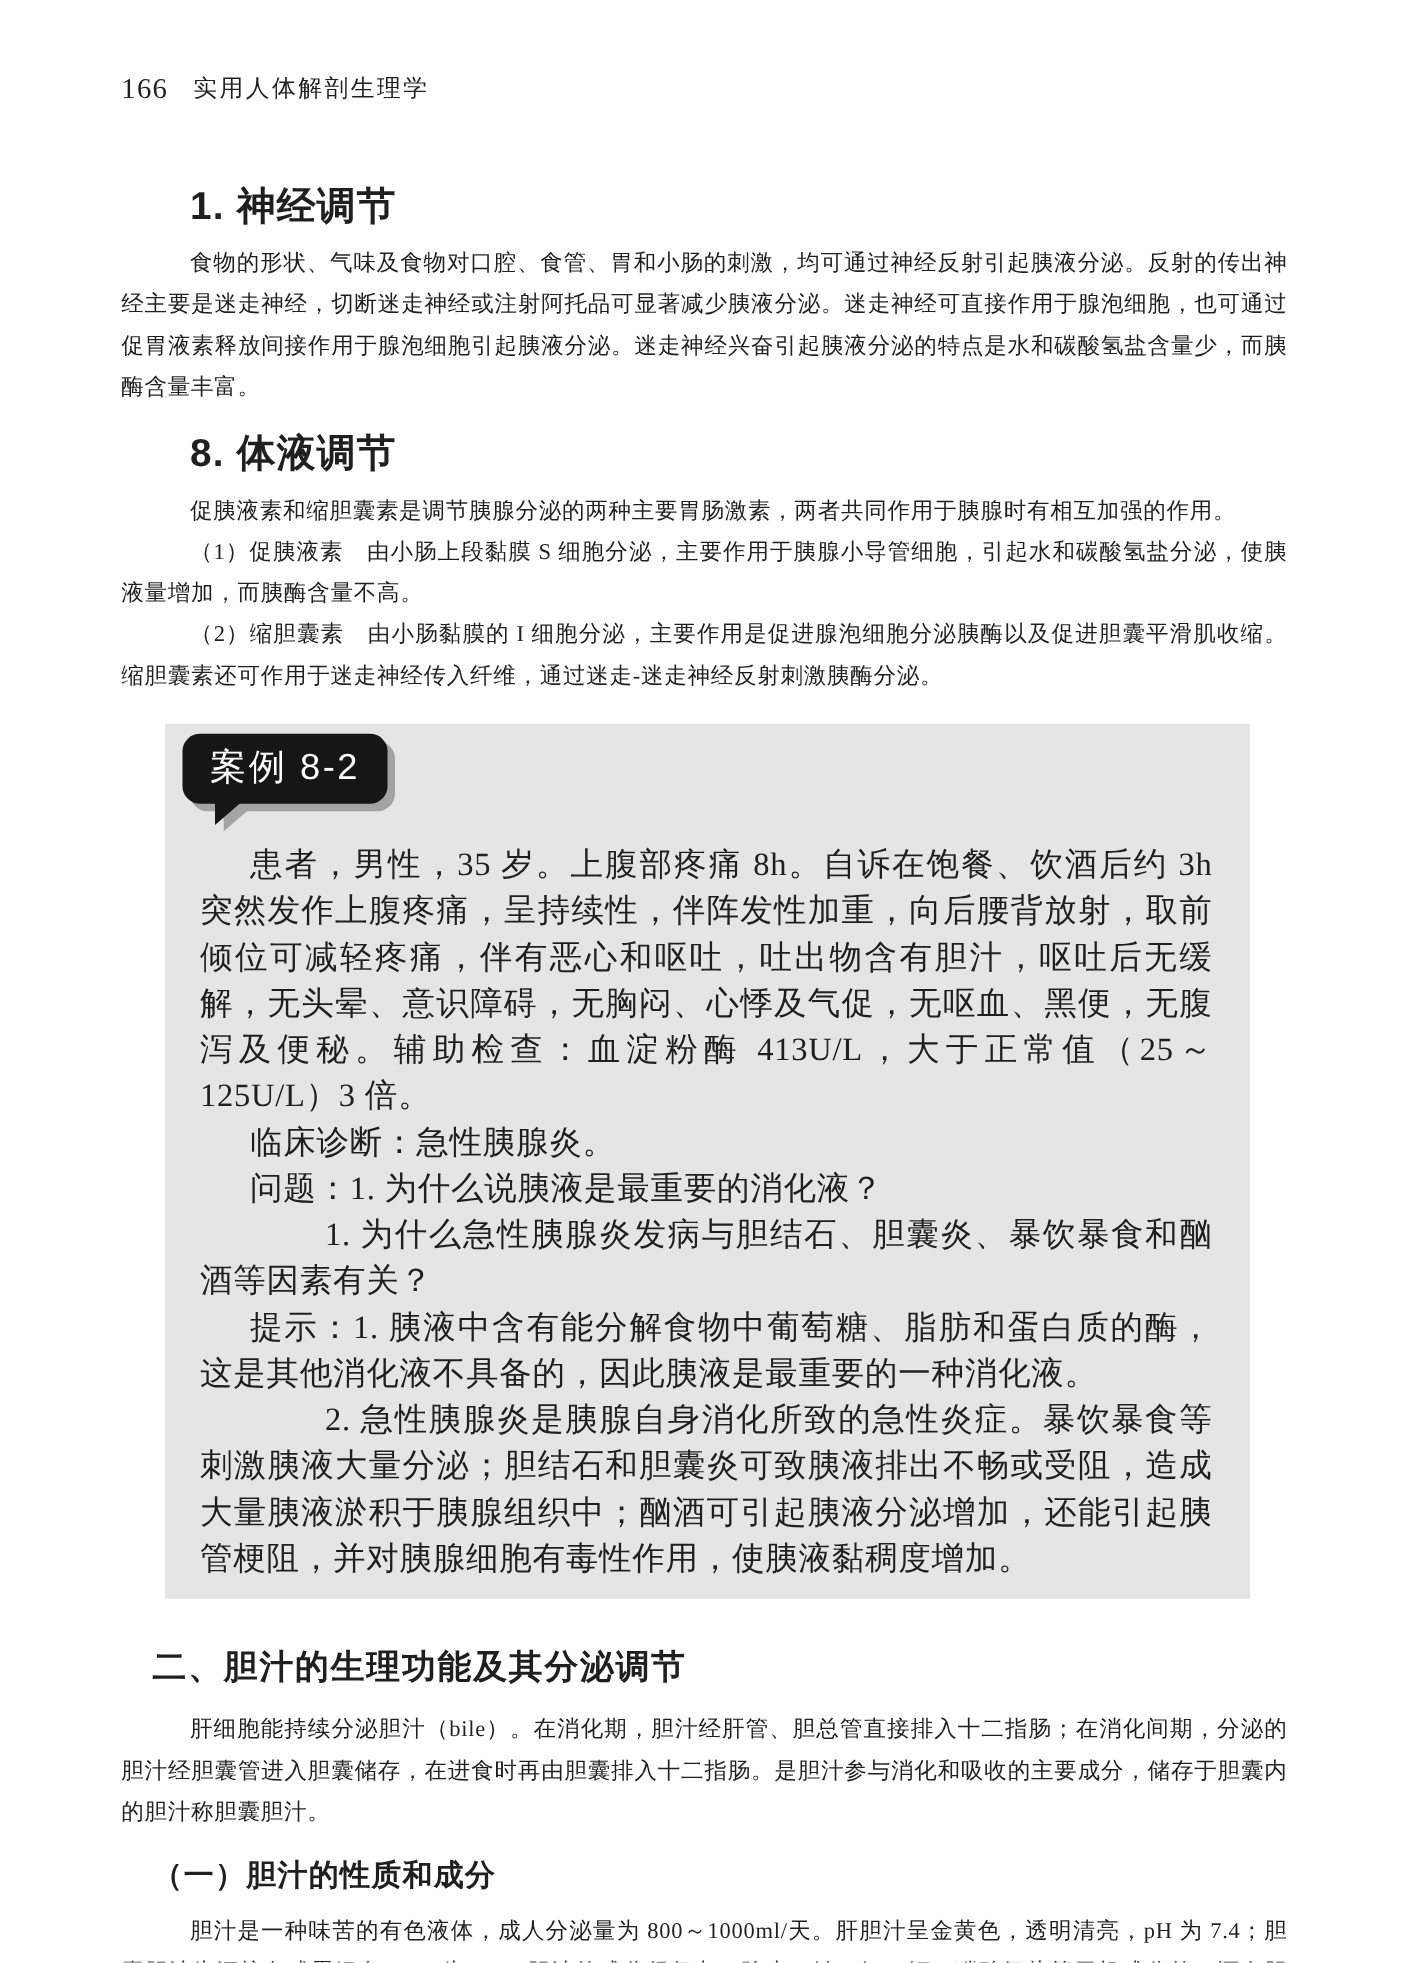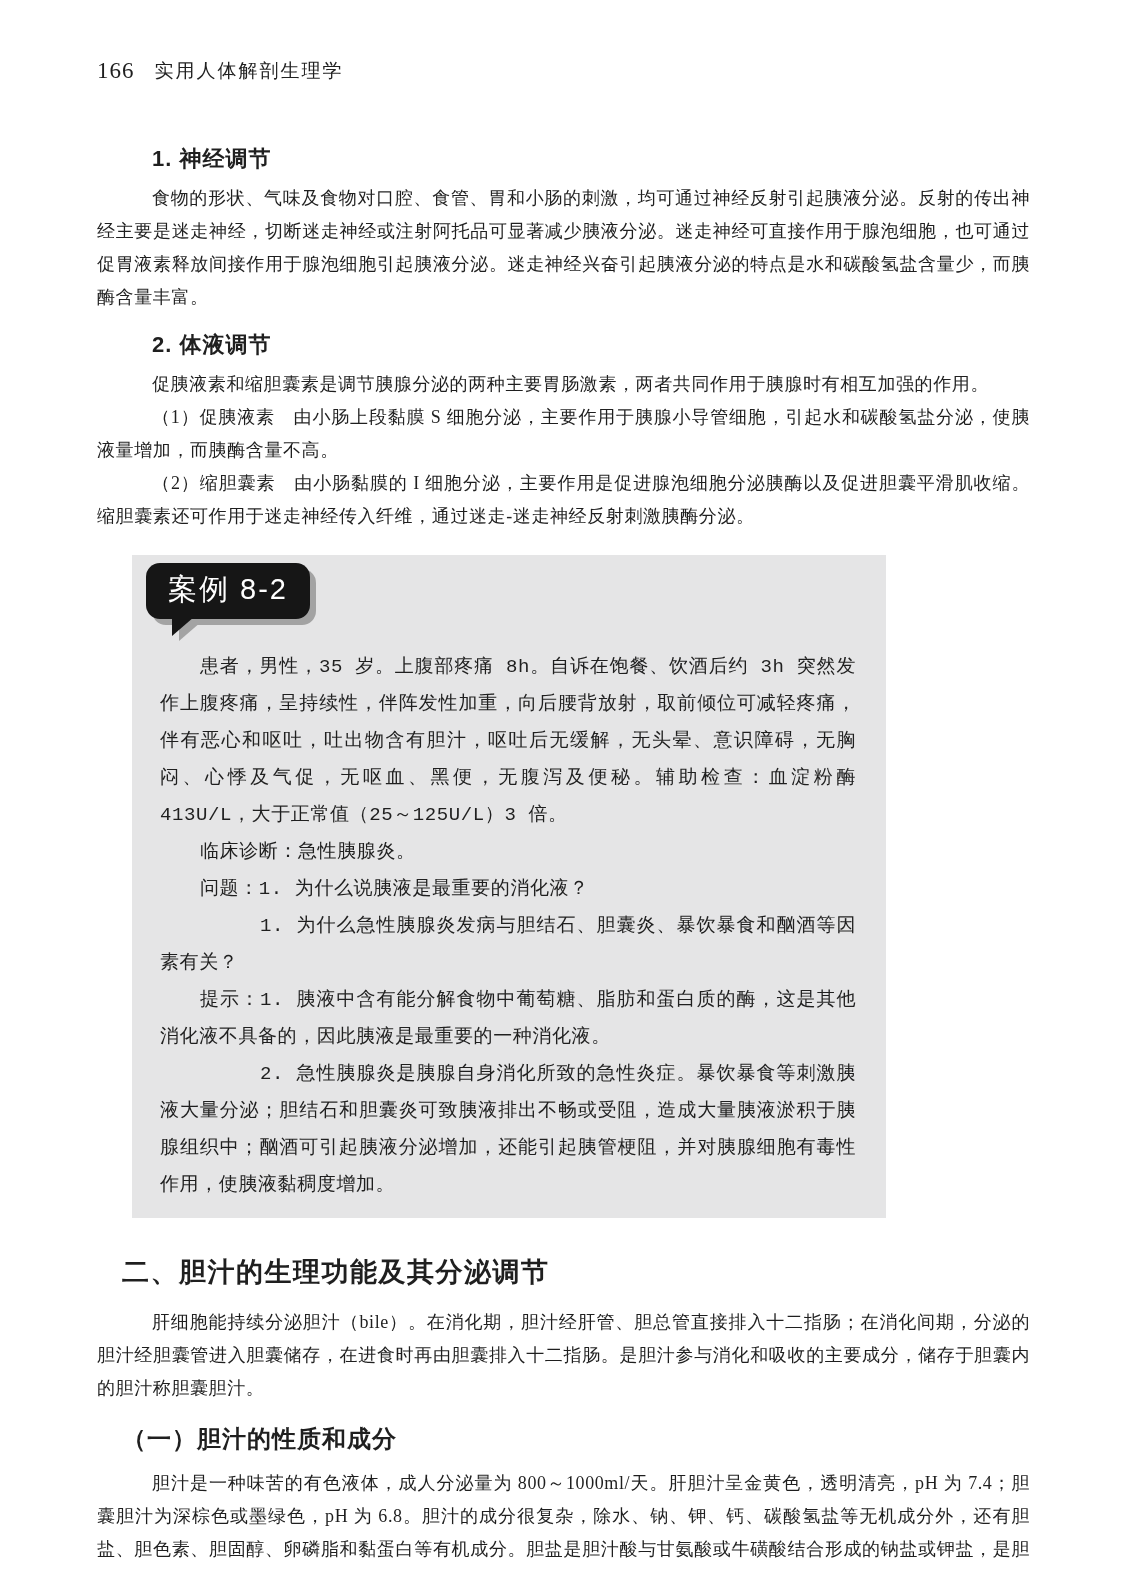--- a/index.html
+++ b/index.html
@@ -25,31 +25,31 @@
     font-family:"Liberation Serif","DejaVu Serif",serif;
     font-size:23px;letter-spacing:1px;
   }
   .book-title{
     font-family:"Liberation Sans","DejaVu Sans",sans-serif;
     font-size:19px;letter-spacing:2px;
   }
   main{width:933px;margin-left:97px;}
   .num-heading{
     font-family:"Liberation Sans","DejaVu Sans",sans-serif;
-    font-weight:700;font-size:22px;letter-spacing:1px;
+    font-weight:700;font-size:31px;letter-spacing:1px;
     margin:60px 0 8px 55px;
   }
   .num-heading.second{margin-top:16px;}
   p.body{
     font-size:18px;line-height:33px;letter-spacing:0.6px;
     text-align:justify;text-indent:55px;
   }
   
   .case-box{
-    width:754px;margin:22px 0 0 35px;
+    width:868px;margin:22px 0 0 35px;
     background:var(--case-box-bg);
     padding:8px 30px 14px 28px;
   }
   .bubble-row{position:relative;height:86px;}
   .case-bubble{
     position:relative;display:inline-block;margin-left:-14px;
     background:var(--bubble-bg);color:var(--bubble-text);
     font-family:"Liberation Sans","DejaVu Sans",sans-serif;
     font-size:29px;letter-spacing:2px;
     padding:7px 22px 9px 22px;border-radius:14px;
@@ -59,23 +59,22 @@
     position:absolute;left:26px;bottom:-17px;width:0;height:0;
     border-top:19px solid var(--bubble-bg);
     border-right:22px solid transparent;
   }
   .bubble-tail-shadow{
     position:absolute;left:33px;bottom:-22px;width:0;height:0;
     border-top:19px solid var(--bubble-shadow);
     border-right:22px solid transparent;
   }
   p.case{
-    font-size:19px;line-height:37px;letter-spacing:0.6px;
+    font-size:26px;line-height:37px;letter-spacing:0.6px;
     text-align:justify;
-    font-family:Liberation Mono, monospace;
   }
   p.case.indent{text-indent:40px;}
   p.case.sub{text-indent:100px;}
   
   .section-heading{
     font-family:Liberation Sans, sans-serif;
     font-weight:700;font-size:27px;letter-spacing:1.5px;
     margin:36px 0 16px 25px;
   }
   .sub-heading{
@@ -90,21 +89,21 @@
 <header class="page-header">
   <span class="page-number">166</span>
   <span class="book-title">实用人体解剖生理学</span>
 </header>
 
 <main>
 
   <h3 class="num-heading">1. 神经调节</h3>
   <p class="body">食物的形状、气味及食物对口腔、食管、胃和小肠的刺激，均可通过神经反射引起胰液分泌。反射的传出神经主要是迷走神经，切断迷走神经或注射阿托品可显著减少胰液分泌。迷走神经可直接作用于腺泡细胞，也可通过促胃液素释放间接作用于腺泡细胞引起胰液分泌。迷走神经兴奋引起胰液分泌的特点是水和碳酸氢盐含量少，而胰酶含量丰富。</p>
 
-  <h3 class="num-heading second">2. 体液调节</h3>
+  <h3 class="num-heading second">8. 体液调节</h3>
   <p class="body">促胰液素和缩胆囊素是调节胰腺分泌的两种主要胃肠激素，两者共同作用于胰腺时有相互加强的作用。</p>
   <p class="body">（1）促胰液素　由小肠上段黏膜 S 细胞分泌，主要作用于胰腺小导管细胞，引起水和碳酸氢盐分泌，使胰液量增加，而胰酶含量不高。</p>
   <p class="body">（2）缩胆囊素　由小肠黏膜的 I 细胞分泌，主要作用是促进腺泡细胞分泌胰酶以及促进胆囊平滑肌收缩。缩胆囊素还可作用于迷走神经传入纤维，通过迷走-迷走神经反射刺激胰酶分泌。</p>
 
   <section class="case-box">
     <div class="bubble-row">
       <div class="case-bubble">
         <span>案例 8-2</span>
         <span class="bubble-tail-shadow"></span>
         <span class="bubble-tail"></span>

